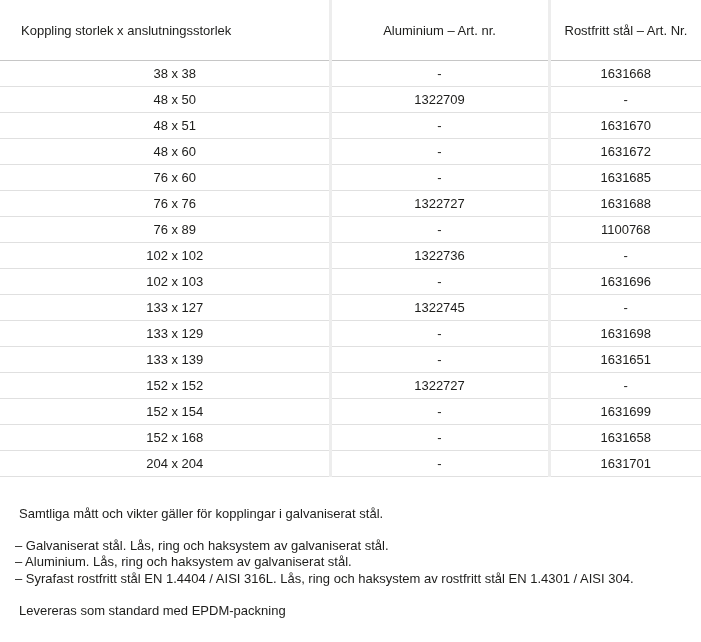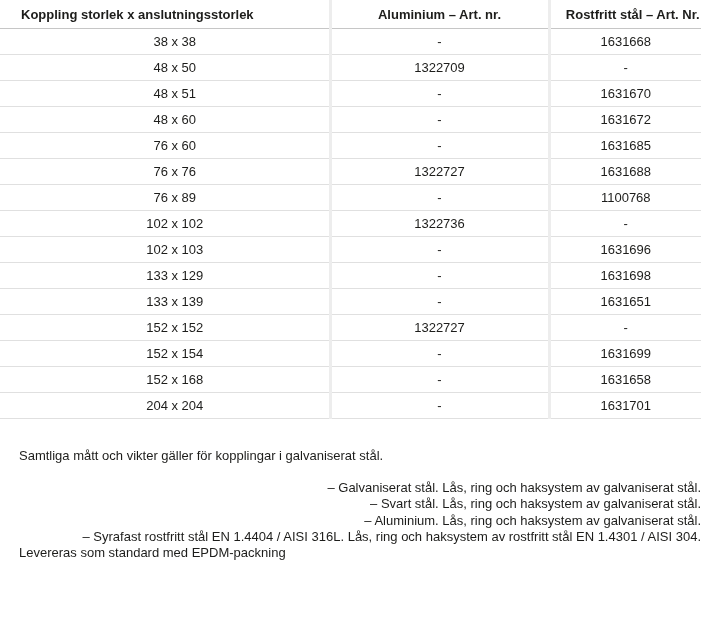--- a/index.html
+++ b/index.html
@@ -17,23 +17,23 @@
   }
   table.art-table {
     border-collapse: collapse;
     table-layout: fixed;
     width: 701px;
   }
   table.art-table col.c1 { width: 330px; }
   table.art-table col.c2 { width: 219px; }
   table.art-table col.c3 { width: 152px; }
   table.art-table th {
-    font-weight: bold;
+    font-weight: normal;
     height: 28px;
-    padding: 0;
+    padding: 16px;
     border-bottom: 1px solid #c6c6c6;
     text-align: center;
     vertical-align: middle;
     white-space: nowrap;
   }
   table.art-table th.size-col {
     text-align: left;
     padding-left: 21px;
   }
   table.art-table th.stainless-col {
@@ -58,24 +58,23 @@
   .notes {
     margin-top: 29px;
   }
   .notes .intro {
     margin: 13px 0 16px 19px;
     line-height: 16px;
   }
   .notes .note-line {
     margin-left: 15px;
     line-height: 16.3px;
-    text-align: right;
   }
   .notes .outro {
-    margin: 0 0 0 19px;
+    margin: 16px 0 0 19px;
     line-height: 16.3px;
   }
 </style>
 </head>
 <body>
 
 <table class="art-table">
   <colgroup>
     <col class="c1">
     <col class="c2">
@@ -128,20 +127,25 @@
         <td>102 x 102</td>
         <td>1322736</td>
         <td>-</td>
       </tr>
       <tr>
         <td>102 x 103</td>
         <td>-</td>
         <td>1631696</td>
       </tr>
       <tr>
+        <td>133 x 127</td>
+        <td>1322745</td>
+        <td>-</td>
+      </tr>
+      <tr>
         <td>133 x 129</td>
         <td>-</td>
         <td>1631698</td>
       </tr>
       <tr>
         <td>133 x 139</td>
         <td>-</td>
         <td>1631651</td>
       </tr>
       <tr>
@@ -164,18 +168,17 @@
         <td>-</td>
         <td>1631701</td>
       </tr>
     </tbody>
 </table>
 
 <div class="notes">
   <p class="intro">Samtliga mått och vikter gäller för kopplingar i galvaniserat stål.</p>
   <div>
       <div class="note-line">– Galvaniserat stål. Lås, ring och haksystem av galvaniserat stål.</div>
-      <div class="note-line">– Svart stål. Lås, ring och haksystem av galvaniserat stål.</div>
       <div class="note-line">– Aluminium. Lås, ring och haksystem av galvaniserat stål.</div>
       <div class="note-line">– Syrafast rostfritt stål EN 1.4404 / AISI 316L. Lås, ring och haksystem av rostfritt stål EN 1.4301 / AISI 304.</div>
     </div>
   <p class="outro">Levereras som standard med EPDM-packning</p>
 </div>
 
 </body></html>

